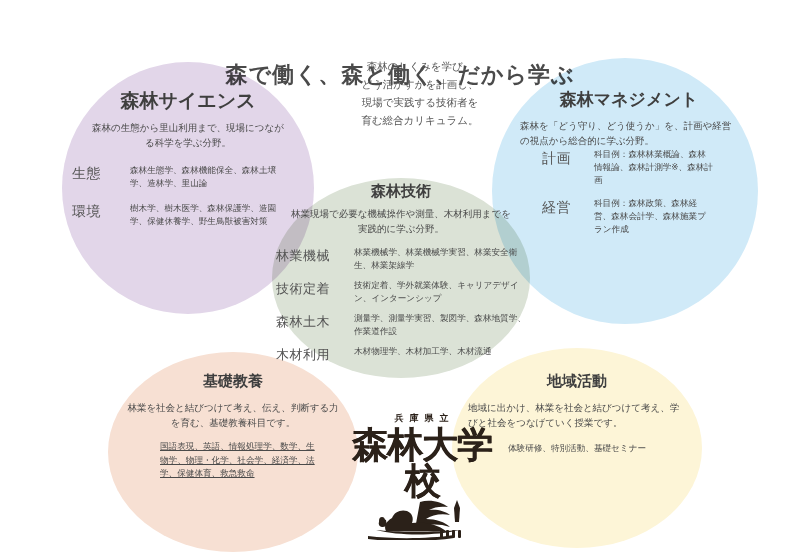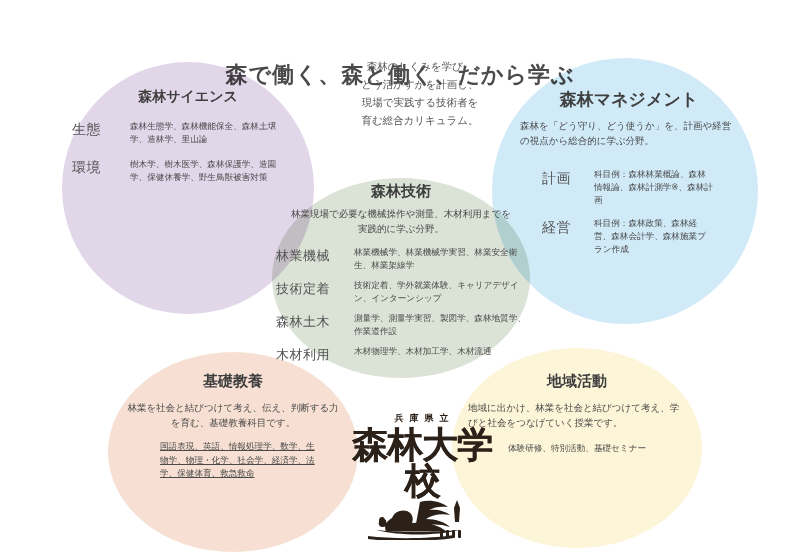--- a/index.html
+++ b/index.html
@@ -47,32 +47,32 @@
   .rowlabel{
     font-size:13px;color:#555;white-space:nowrap;
     letter-spacing:0.5px;
   }
   .rowtext{
     font-size:8.6px;line-height:1.5;color:#4a4a4a;
   }
 
   
   .b-science{left:62px;top:88px;width:252px;}
-  .b-science .hdr{font-size:14px;}
+  .b-science .hdr{font-size:19px;}
   .b-science .lead{margin-top:7px;padding:0 26px;}
   .b-science .rows{margin-top:14px;padding-left:10px;}
   .b-science .row{margin-bottom:12px;}
   .b-science .rowlabel{width:58px;text-align:left;font-size:14px;padding-top:1px;}
   .b-science .rowtext{width:150px;}
 
   
   .b-mgmt{left:496px;top:88px;width:266px;}
   .b-mgmt .hdr{font-size:17px;}
   .b-mgmt .lead{margin-top:8px;padding:0 24px;text-align:left;}
-  .b-mgmt .rows{margin-top:20px;padding-left:46px;}
+  .b-mgmt .rows{margin-top:0;padding-left:46px;}
   .b-mgmt .row{margin-bottom:10px;}
   .b-mgmt .rowlabel{width:52px;text-align:left;font-size:14px;padding-top:2px;}
   .b-mgmt .rowtext{width:120px;}
 
   
   .b-tech{left:272px;top:182px;width:258px;}
   .b-tech .hdr{font-size:15px;}
   .b-tech .lead{margin-top:6px;padding:0 18px;}
   .b-tech .rows{margin-top:10px;padding-left:4px;}
   .b-tech .row{margin-bottom:7px;}
@@ -135,20 +135,21 @@
     <div class="circle c-tech"></div>
   </div>
 
   <div class="caption" style="white-space:pre-line;">森林のしくみを学び、
 どう活かすかを計画し、
 現場で実践する技術者を
 育む総合カリキュラム。</div>
 
   <div class="blk b-science">
     <div class="hdr">森林サイエンス</div>
+    <div class="lead">森林の生態から里山利用まで、現場につながる科学を学ぶ分野。</div>
     <div class="rows">
       <div class="row">
         <div class="rowlabel">生態</div>
         <div class="rowtext">森林生態学、森林機能保全、森林土壌学、造林学、里山論</div>
       </div>
       <div class="row">
         <div class="rowlabel">環境</div>
         <div class="rowtext">樹木学、樹木医学、森林保護学、造園学、保健休養学、野生鳥獣被害対策</div>
       </div>
     </div>

